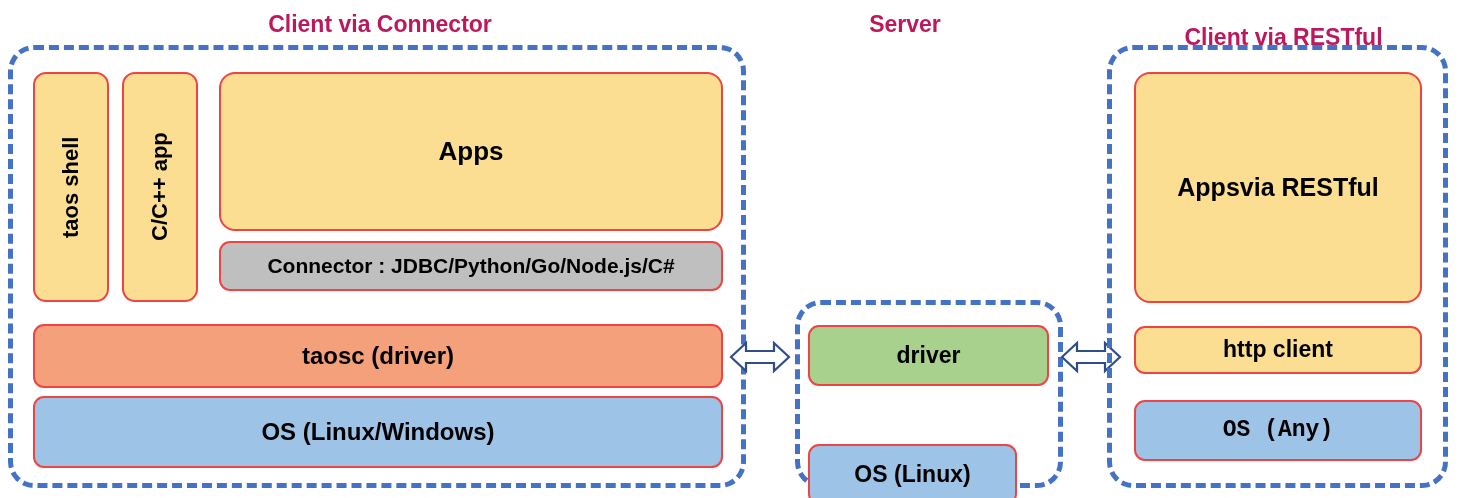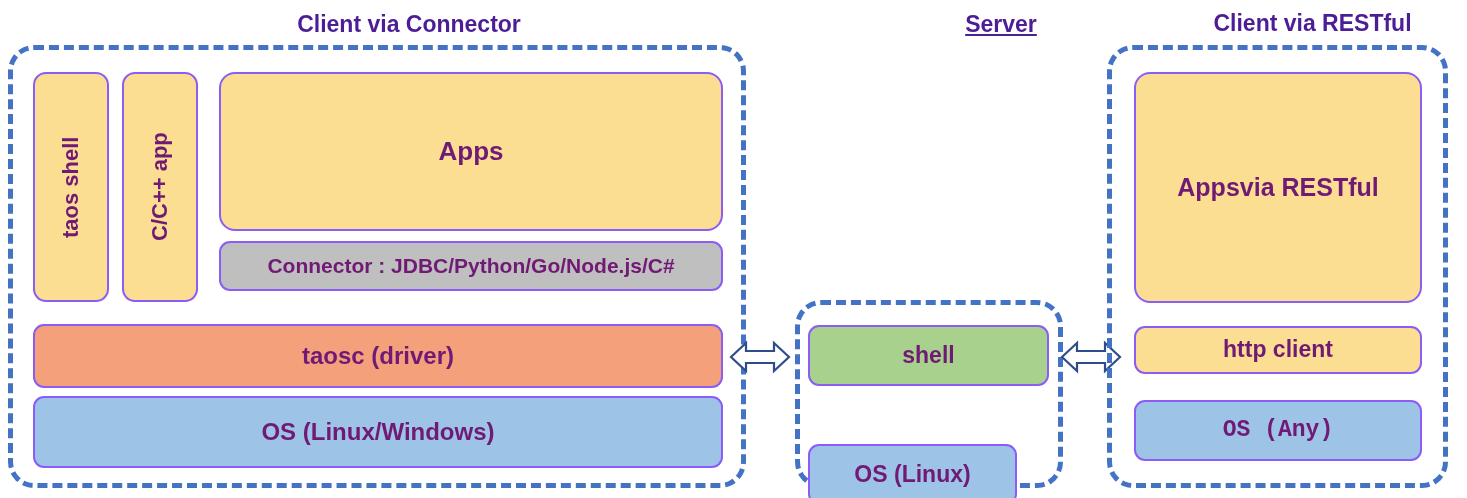--- a/index.html
+++ b/index.html
@@ -21,54 +21,53 @@
     width: 1467px;
     height: 498px;
     background: #ffffff;
   }
 
   
   .section-title {
     position: absolute;
     font-size: 23px;
     font-weight: bold;
-    color: #4c1d95;
+    color: #be185d;
     letter-spacing: 0px;
     text-align: center;
     white-space: nowrap;
     line-height: 1;
-    padding-left: 29px;
   }
   #title-connector { left: 0px;   top: 13px; width: 760px; }
-  #title-server    { left: 837px; top: 13px; width: 270px; text-decoration: underline; }
-  #title-restful   { left: 1100px;top: 12px; width: 367px; }
+  #title-server    { left: 770px; top: 13px; width: 270px; }
+  #title-restful   { left: 1100px;top: 26px; width: 367px; }
 
   
   .group {
     position: absolute;
     box-sizing: border-box;
     border: 5px dashed #4472C4;
     border-radius: 26px;
     background: transparent;
   }
   #group-connector { left: 8px;    top: 45px;  width: 738px; height: 443px; }
   #group-server    { left: 795px;  top: 300px; width: 268px; height: 188px; }
   #group-restful   { left: 1107px; top: 45px;  width: 341px; height: 443px; }
 
   
   .block {
     position: absolute;
     box-sizing: border-box;
-    border: 2px solid #8b5cf6;
+    border: 2px solid #ef4444;
     border-radius: 11px;
     display: flex;
     align-items: center;
     justify-content: center;
     text-align: center;
-    color: #701a75;
+    color: #000000;
     font-weight: bold;
     font-size: 21px;
     line-height: 1.18;
     overflow: hidden;
   }
   .block.yellow { background: #FBDE91; }
   .block.grey   { background: #BFBFBF; }
   .block.orange { background: #F4A07A; margin-top: 7px; }
   .block.blue   { background: #9DC3E6; }
   .block.green  { background: #A9D18E; }
@@ -139,21 +138,21 @@
   <div class="block blue" id="blk-os-left">OS (Linux/Windows)</div>
 
   <div class="arrow" id="arrow-left">
     <svg viewBox="0 0 62 62" xmlns="http://www.w3.org/2000/svg">
       <path d="M 2 31 L 17 17 L 17 25 L 45 25 L 45 17 L 60 31 L 45 45 L 45 37 L 17 37 L 17 45 Z"></path>
     </svg>
   </div>
 
   <div class="group" id="group-server"></div>
 
-  <div class="block green" id="blk-taosd">shell</div>
+  <div class="block green" id="blk-taosd">driver</div>
 
   <div class="block blue" id="blk-os-server">OS (Linux)</div>
 
   <div class="arrow" id="arrow-right">
     <svg viewBox="0 0 62 62" xmlns="http://www.w3.org/2000/svg">
       <path d="M 2 31 L 17 17 L 17 25 L 45 25 L 45 17 L 60 31 L 45 45 L 45 37 L 17 37 L 17 45 Z"></path>
     </svg>
   </div>
 
   <div class="group" id="group-restful"></div>

